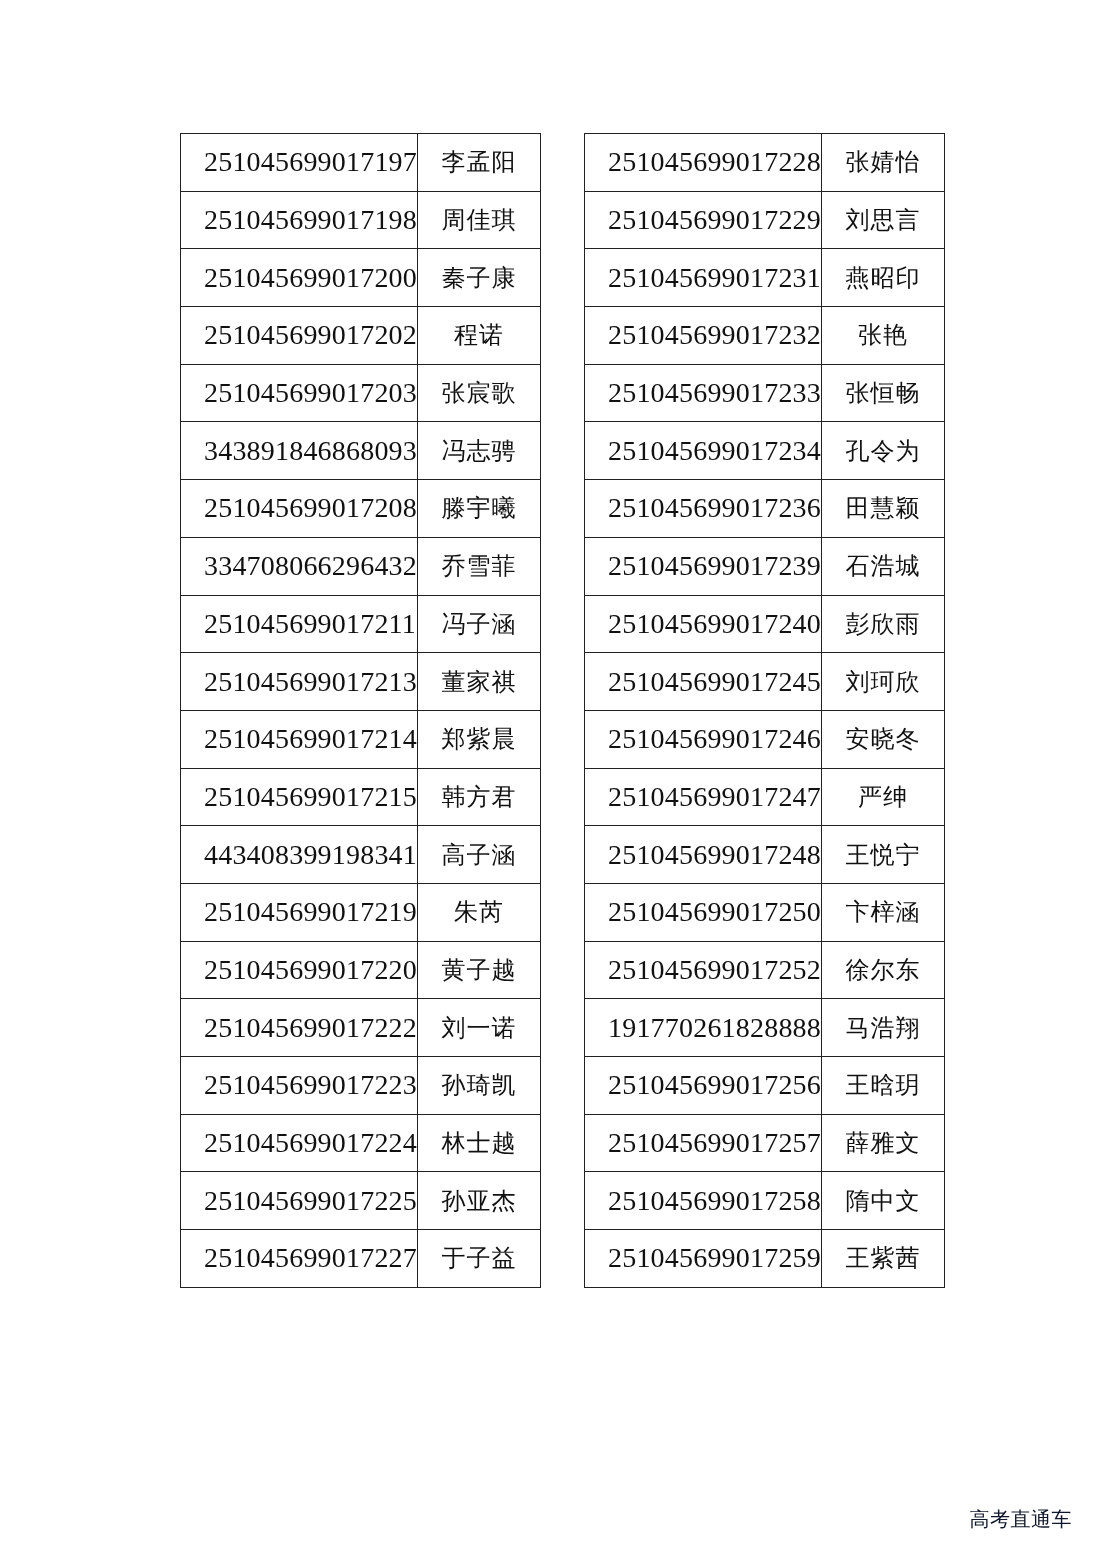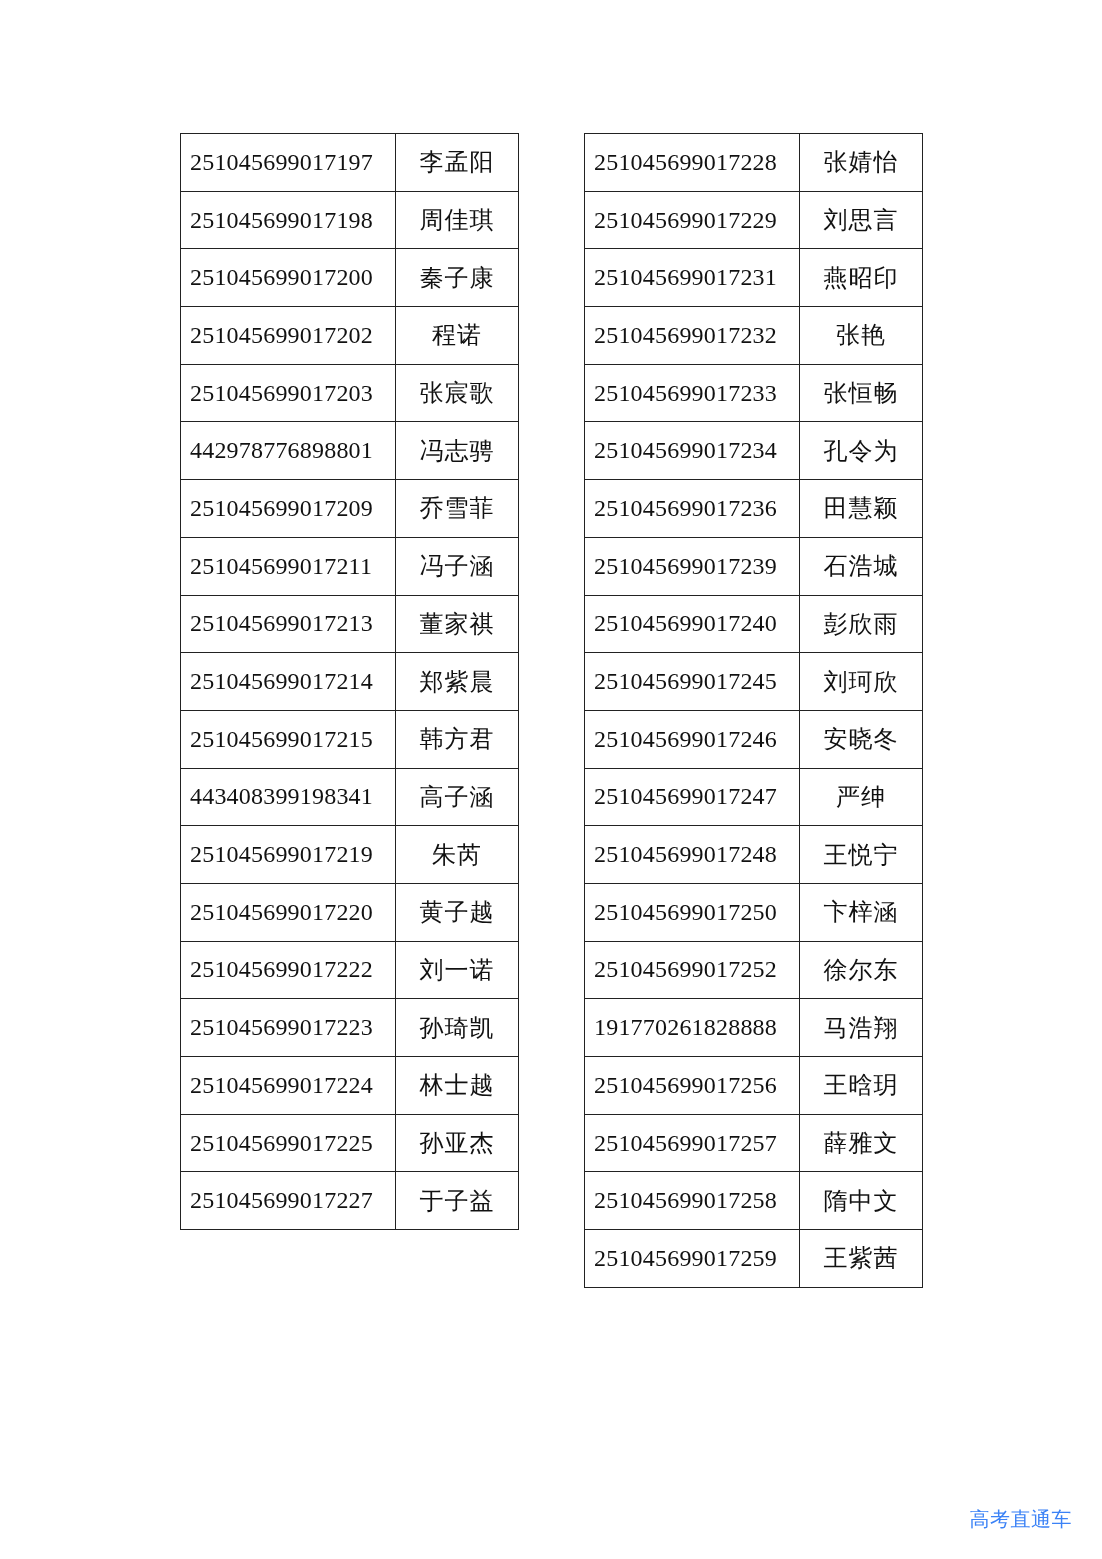--- a/index.html
+++ b/index.html
@@ -27,38 +27,38 @@
       border: 1.3px solid #222222;
       height: 57.7px;
       padding: 0;
       box-sizing: border-box;
       vertical-align: middle;
       white-space: nowrap;
     }
     .roster-table td.id-cell {
       width: 215px;
       text-align: left;
-      padding-left: 9px;
-      font-size: 24px;
+      padding-left: 23px;
+      font-size: 28px;
       letter-spacing: 0.2px;
     }
     .roster-table td.name-cell {
       width: 123px;
       text-align: center;
       font-family: Liberation Sans, sans-serif;
       font-size: 24px;
       letter-spacing: 1px;
     }
     .watermark {
       position: absolute;
       right: 30px;
       bottom: 26px;
       font-family: "DejaVu Sans", "Liberation Sans", sans-serif;
       font-size: 20px;
-      color: #3b82f6;
+      color: #0f172a;
       letter-spacing: 0.5px;
     }
   </style>
 </head>
 <body>
 
 <table class="roster-table left">
   <tbody>
     <tr>
         <td class="id-cell">251045699017197</td>
@@ -74,25 +74,29 @@
       </tr>
     <tr>
         <td class="id-cell">251045699017202</td>
         <td class="name-cell">程诺</td>
       </tr>
     <tr>
         <td class="id-cell">251045699017203</td>
         <td class="name-cell">张宸歌</td>
       </tr>
     <tr>
-        <td class="id-cell">442978776898801</td>
+        <td class="id-cell">343891846868093</td>
         <td class="name-cell">冯志骋</td>
       </tr>
     <tr>
-        <td class="id-cell">251045699017209</td>
+        <td class="id-cell">251045699017208</td>
+        <td class="name-cell">滕宇曦</td>
+      </tr>
+    <tr>
+        <td class="id-cell">334708066296432</td>
         <td class="name-cell">乔雪菲</td>
       </tr>
     <tr>
         <td class="id-cell">251045699017211</td>
         <td class="name-cell">冯子涵</td>
       </tr>
     <tr>
         <td class="id-cell">251045699017213</td>
         <td class="name-cell">董家祺</td>
       </tr>

